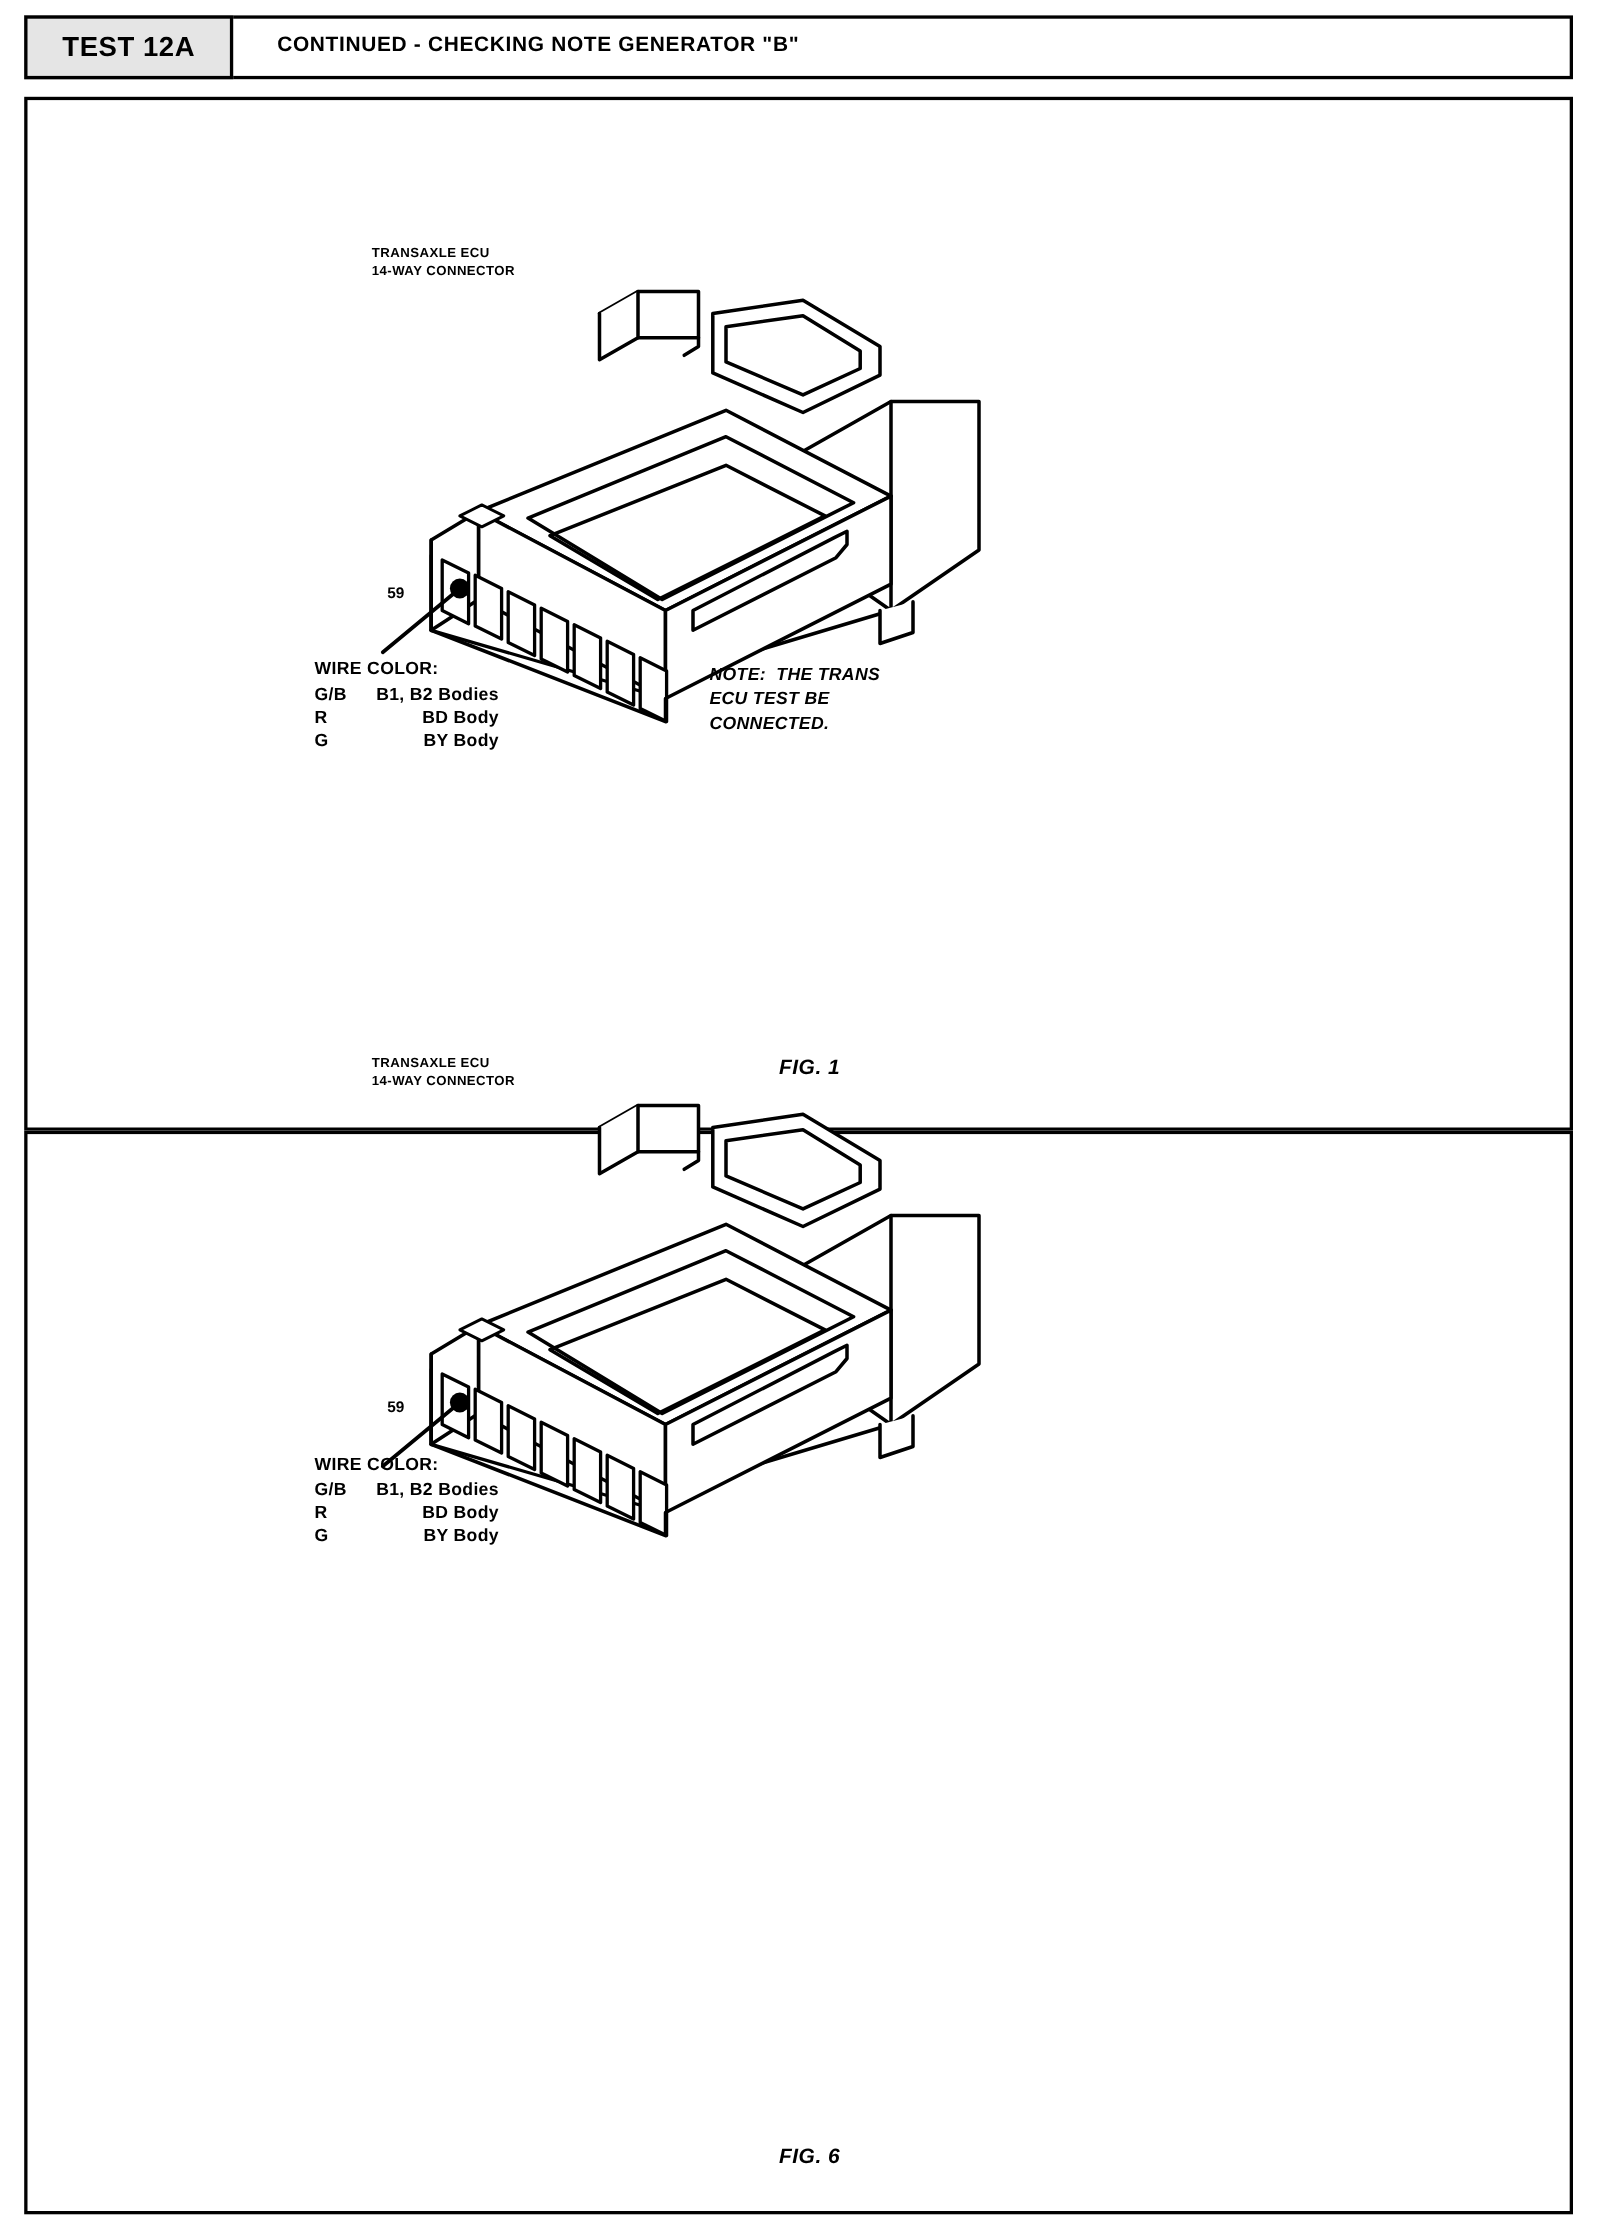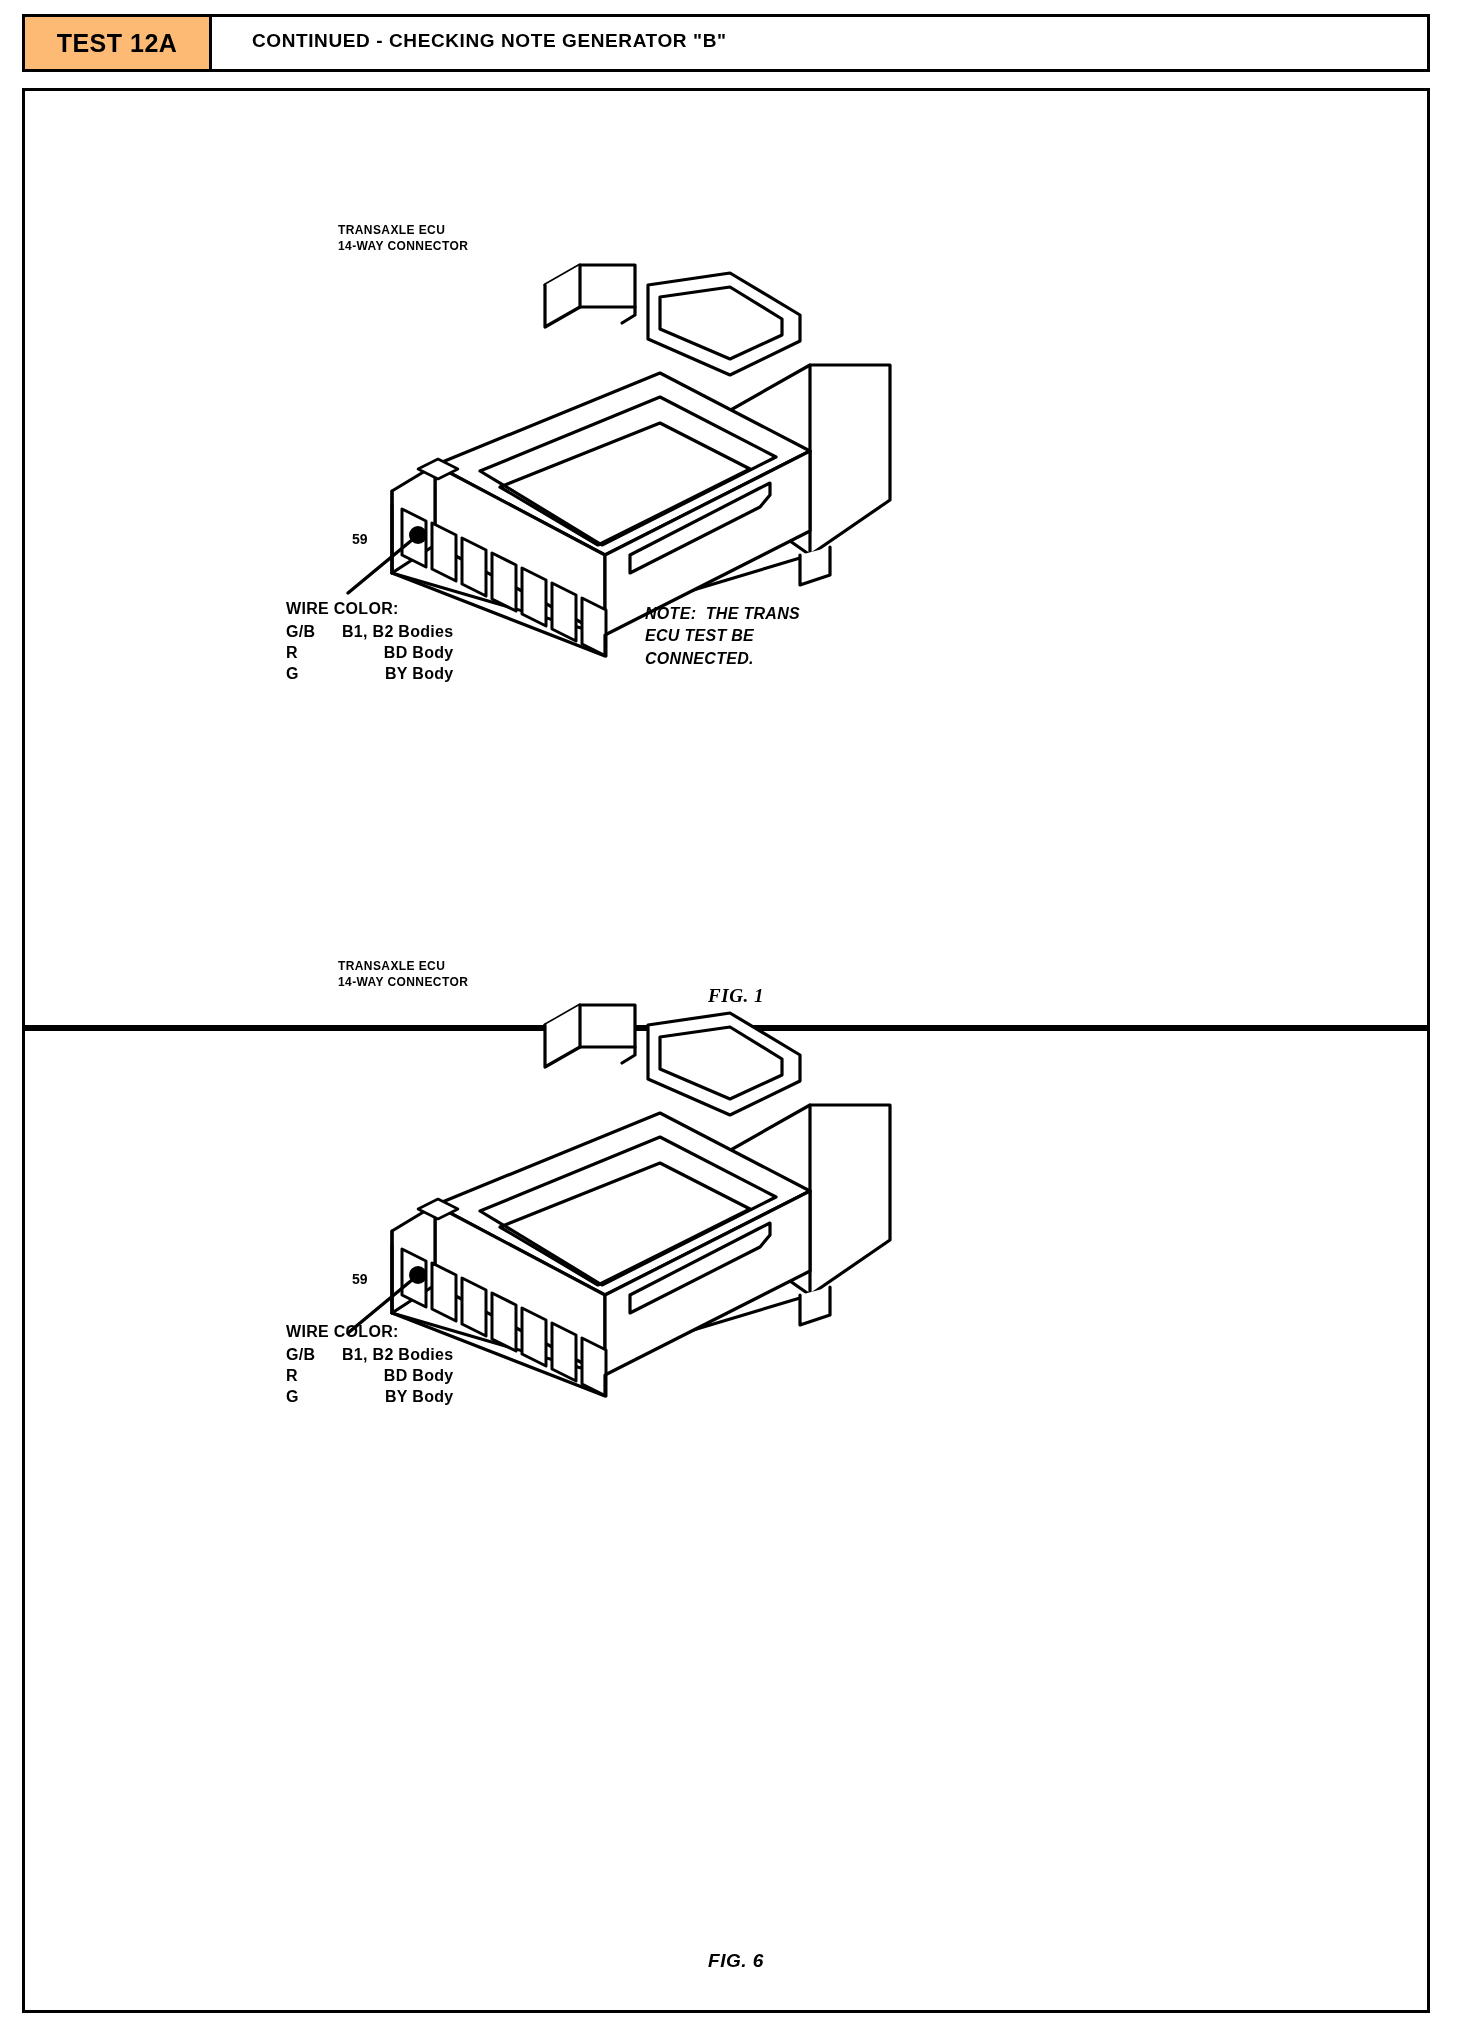--- a/index.html
+++ b/index.html
@@ -35,21 +35,21 @@
     background: #fff;
   }
   .test-box {
     position: absolute;
     left: 22px;
     top: 14px;
     width: 190px;
     height: 58px;
     border: 3px solid #000;
     box-sizing: border-box;
-    background: #fdba74;
+    background: #e5e5e5;
     display: flex;
     align-items: center;
     justify-content: center;
   }
   .test-box-label {
     font-size: 25px;
     font-weight: bold;
     letter-spacing: 0.5px;
   }
   .header-title {
@@ -73,21 +73,21 @@
 
   .fig-caption {
     position: absolute;
     font-size: 19px;
     font-weight: bold;
     font-style: italic;
     letter-spacing: 0.5px;
     text-align: center;
     width: 200px;
   }
-  #fig1-caption { left: 636px; top: 985px; font-family: Liberation Serif, serif; }
+  #fig1-caption { left: 636px; top: 960px; }
   #fig2-caption { left: 636px; top: 1950px; }
 
   
   .draw-group { position: absolute; }
   #fig1-draw { left: 330px; top: 255px; width: 780px; height: 560px; }
   #fig2-draw { left: 330px; top: 995px; width: 780px; height: 560px; }
 
   .conn-title {
     position: absolute;
     font-size: 12px;

